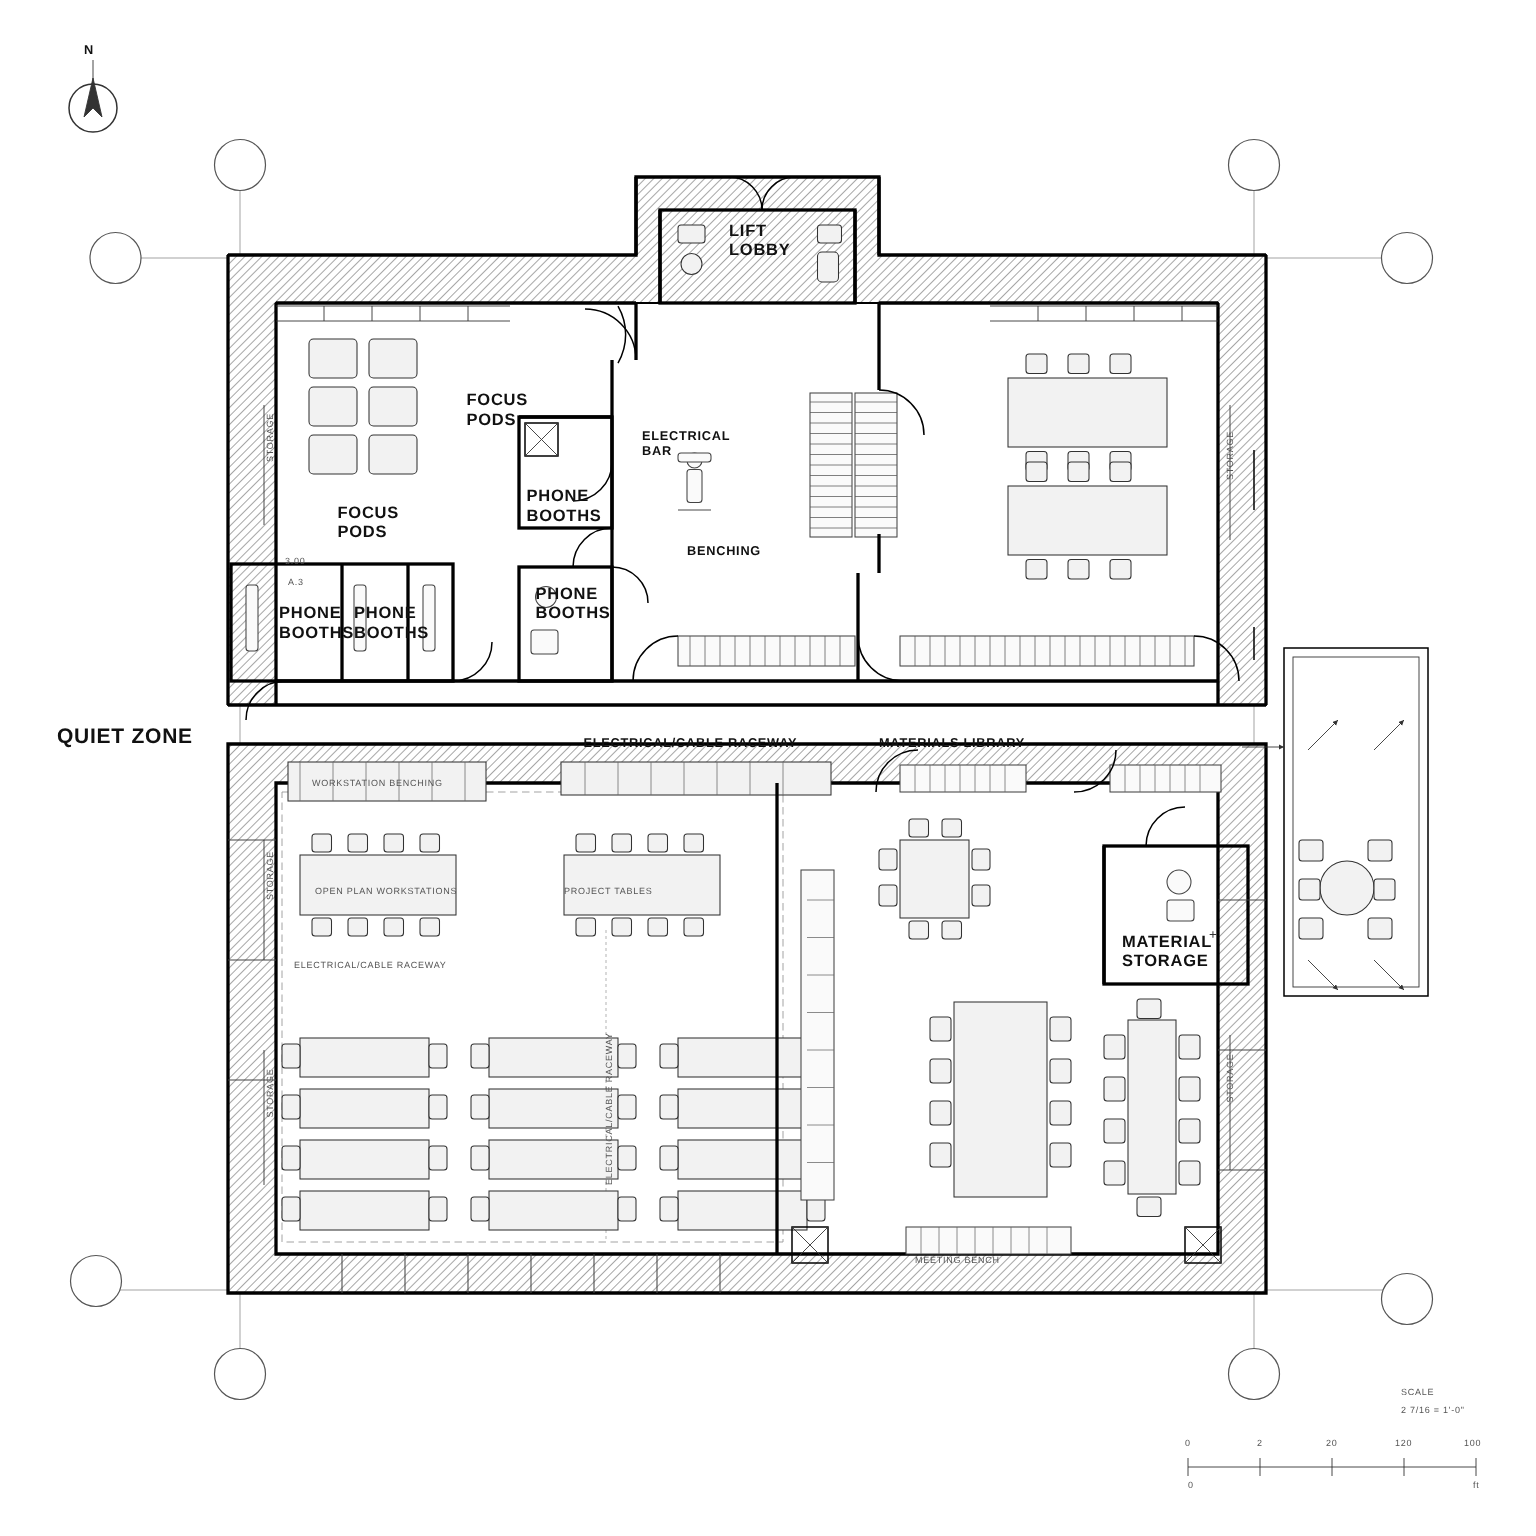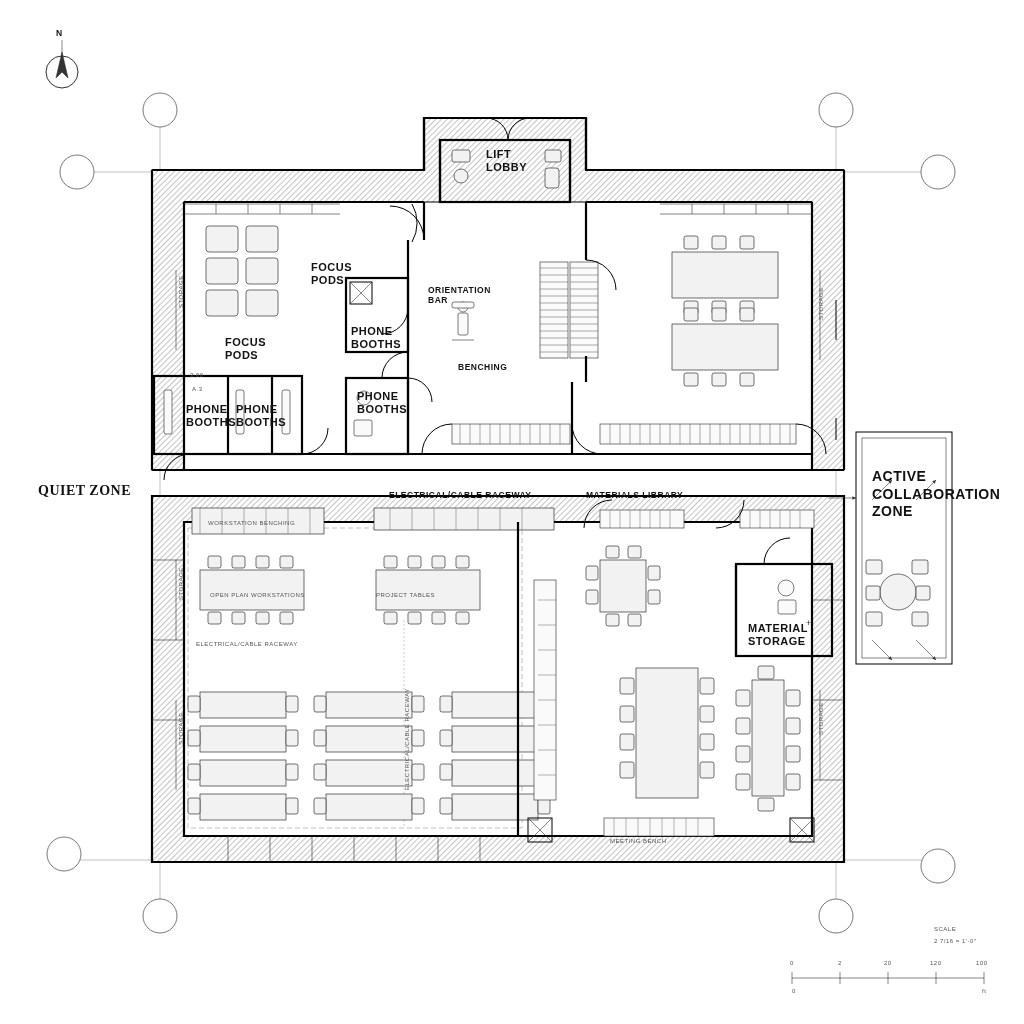--- a/index.html
+++ b/index.html
@@ -512,40 +512,37 @@
       <line class="w-hair" x1="792" y1="972" x2="792" y2="984"></line>
       <line class="w-hair" x1="840" y1="972" x2="840" y2="984"></line>
       <line class="w-hair" x1="888" y1="972" x2="888" y2="984"></line>
       <line class="w-hair" x1="936" y1="972" x2="936" y2="984"></line>
       <line class="w-hair" x1="984" y1="972" x2="984" y2="984"></line>
     </g>
   </svg>
 
   <div class="lbl lbl-sm" style="left:56px;top:28px;">N</div>
 
-  <div class="lbl lbl-big" style="left:38px;top:482px;font-family:Liberation Serif, serif;">QUIET ZONE</div>
-  <div class="lbl lbl-big" style="left:872px;top:468px;">ACTIVE
-COLLABORATION
-ZONE</div>
+  <div class="lbl lbl-big" style="left:38px;top:482px;">QUIET ZONE</div>
 
   <div class="lbl lbl-mid" style="left:486px;top:148px;">LIFT
 LOBBY</div>
   <div class="lbl lbl-mid" style="left:311px;top:261px;">FOCUS
 PODS</div>
   <div class="lbl lbl-mid" style="left:225px;top:336px;">FOCUS
 PODS</div>
   <div class="lbl lbl-mid" style="left:351px;top:325px;">PHONE
 BOOTHS</div>
   <div class="lbl lbl-mid" style="left:357px;top:390px;">PHONE
 BOOTHS</div>
   <div class="lbl lbl-mid" style="left:186px;top:403px;">PHONE
 BOOTHS</div>
   <div class="lbl lbl-mid" style="left:236px;top:403px;">PHONE
 BOOTHS</div>
-  <div class="lbl lbl-sm" style="left:428px;top:285px;">ORIENTATION
+  <div class="lbl lbl-sm" style="left:428px;top:285px;">ELECTRICAL
 BAR</div>
   <div class="lbl lbl-sm" style="left:458px;top:362px;">BENCHING</div>
   <div class="lbl lbl-sm" style="left:389px;top:490px;">ELECTRICAL/CABLE RACEWAY</div>
   <div class="lbl lbl-sm" style="left:586px;top:490px;text-align:right;">MATERIALS LIBRARY</div>
   <div class="lbl lbl-mid" style="left:748px;top:622px;">MATERIAL
 STORAGE</div>
   <div class="lbl lbl-tiny" style="left:196px;top:641px;">ELECTRICAL/CABLE RACEWAY</div>
   <div class="lbl lbl-tiny" style="left:208px;top:520px;">WORKSTATION BENCHING</div>
   <div class="lbl lbl-tiny" style="left:210px;top:592px;">OPEN PLAN WORKSTATIONS</div>
   <div class="lbl lbl-tiny" style="left:376px;top:592px;">PROJECT TABLES</div>

